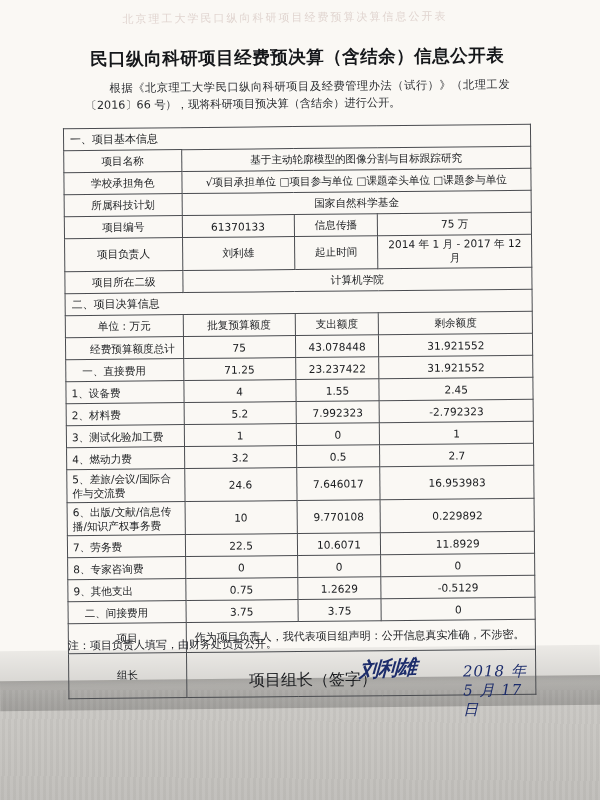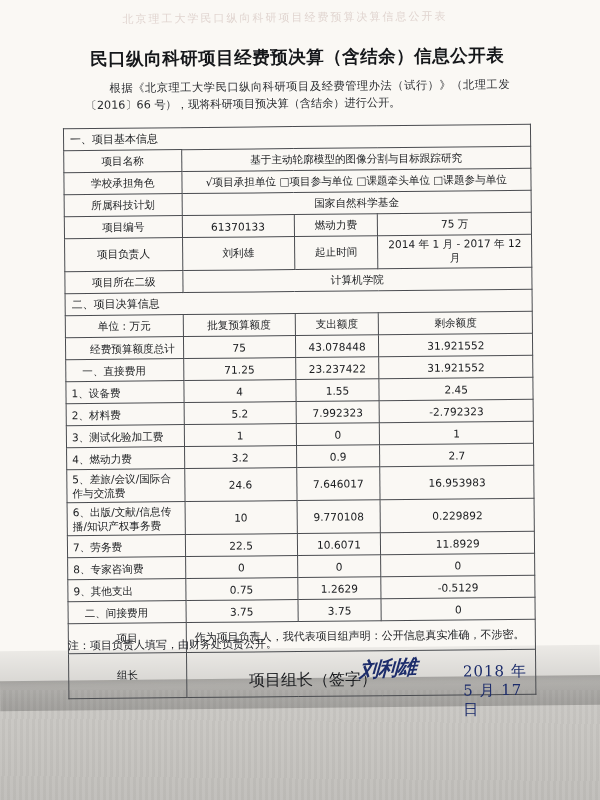--- a/index.html
+++ b/index.html
@@ -174,20 +174,21 @@
     transform: rotate(-3deg) skewX(-6deg);
     letter-spacing: -1px;
   }
   .sign-date {
     position: absolute;
     left: 272px;
     top: 10px;
     font-size: 15px;
     color: #1c2c6b;
     font-family: "DejaVu Serif", serif;
+    font-style: italic;
     letter-spacing: 1px;
   }
   .footnote {
     position: absolute;
     left: 65px;
     top: 636px;
     font-size: 11px;
     color: #22242a;
     font-family: "DejaVu Sans", sans-serif;
   }
@@ -231,21 +232,21 @@
           <td class="lbl">学校承担角色</td>
           <td class="val tick" colspan="3">√项目承担单位 □项目参与单位 □课题牵头单位 □课题参与单位</td>
         </tr>
         <tr>
           <td class="lbl">所属科技计划</td>
           <td class="val" colspan="3">国家自然科学基金</td>
         </tr>
         <tr>
           <td class="lbl">项目编号</td>
           <td class="val">61370133</td>
-          <td class="lbl">燃动力费</td>
+          <td class="lbl">信息传播</td>
           <td class="val">75 万</td>
         </tr>
         <tr>
           <td class="lbl">项目负责人</td>
           <td class="val">刘利雄</td>
           <td class="lbl">起止时间</td>
           <td class="val">2014 年 1 月 - 2017 年 12 月</td>
         </tr>
         <tr>
           <td class="lbl">项目所在二级</td>
@@ -288,21 +289,21 @@
         </tr>
         <tr>
           <td class="item">3、测试化验加工费</td>
           <td class="num">1</td>
           <td class="num">0</td>
           <td class="num">1</td>
         </tr>
         <tr>
           <td class="item">4、燃动力费</td>
           <td class="num">3.2</td>
-          <td class="num">0.9</td>
+          <td class="num">0.5</td>
           <td class="num">2.7</td>
         </tr>
         <tr>
           <td class="item tall">5、差旅/会议/国际合作与交流费</td>
           <td class="num tall">24.6</td>
           <td class="num tall">7.646017</td>
           <td class="num tall">16.953983</td>
         </tr>
         <tr>
           <td class="item tall">6、出版/文献/信息传播/知识产权事务费</td>

